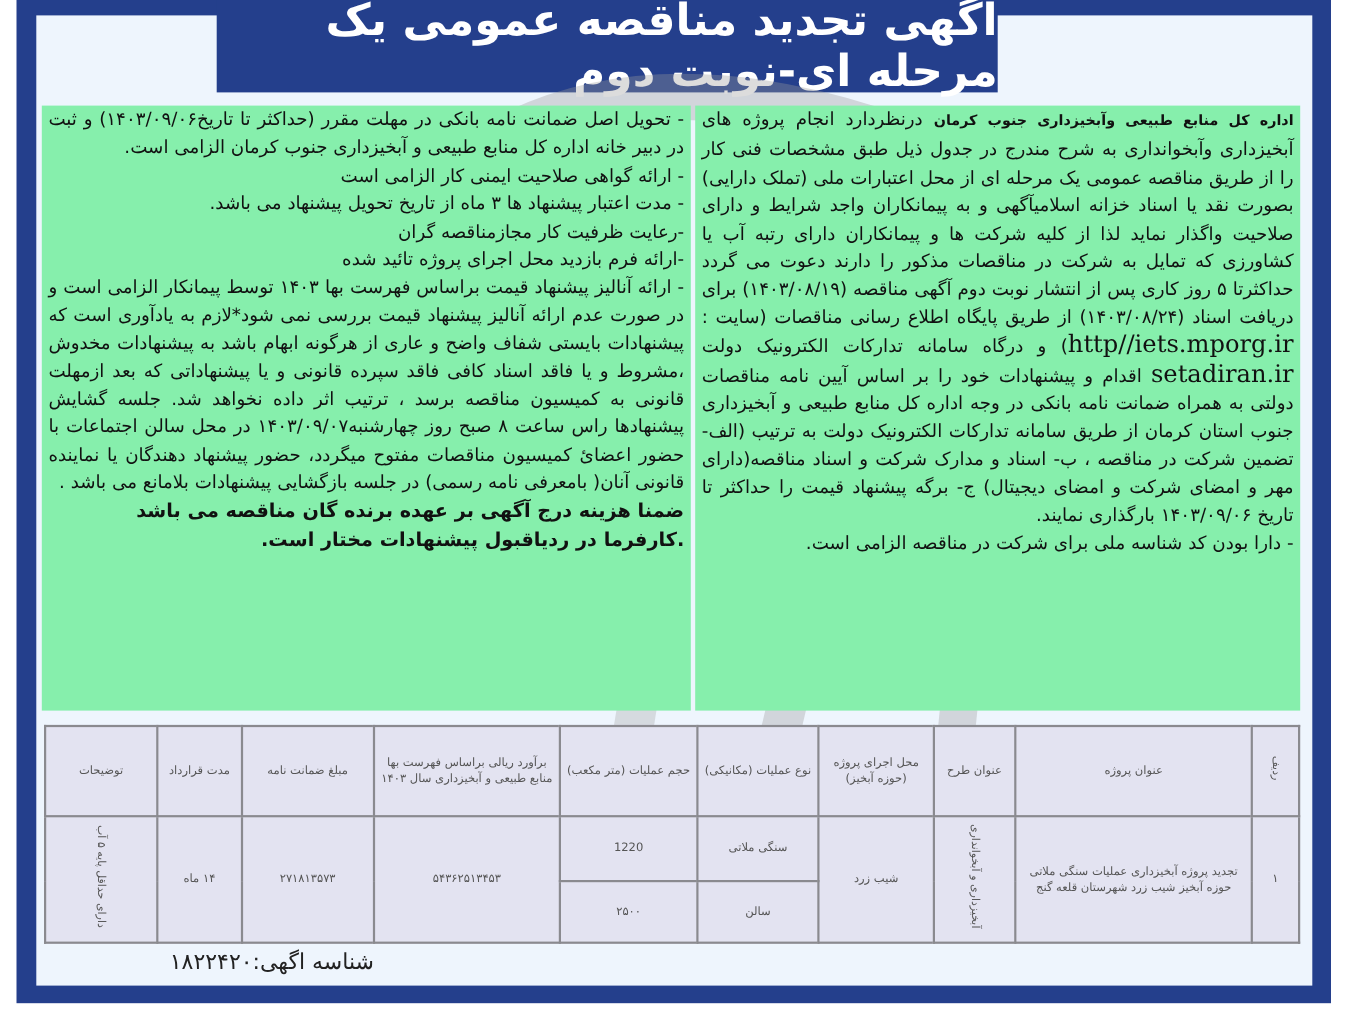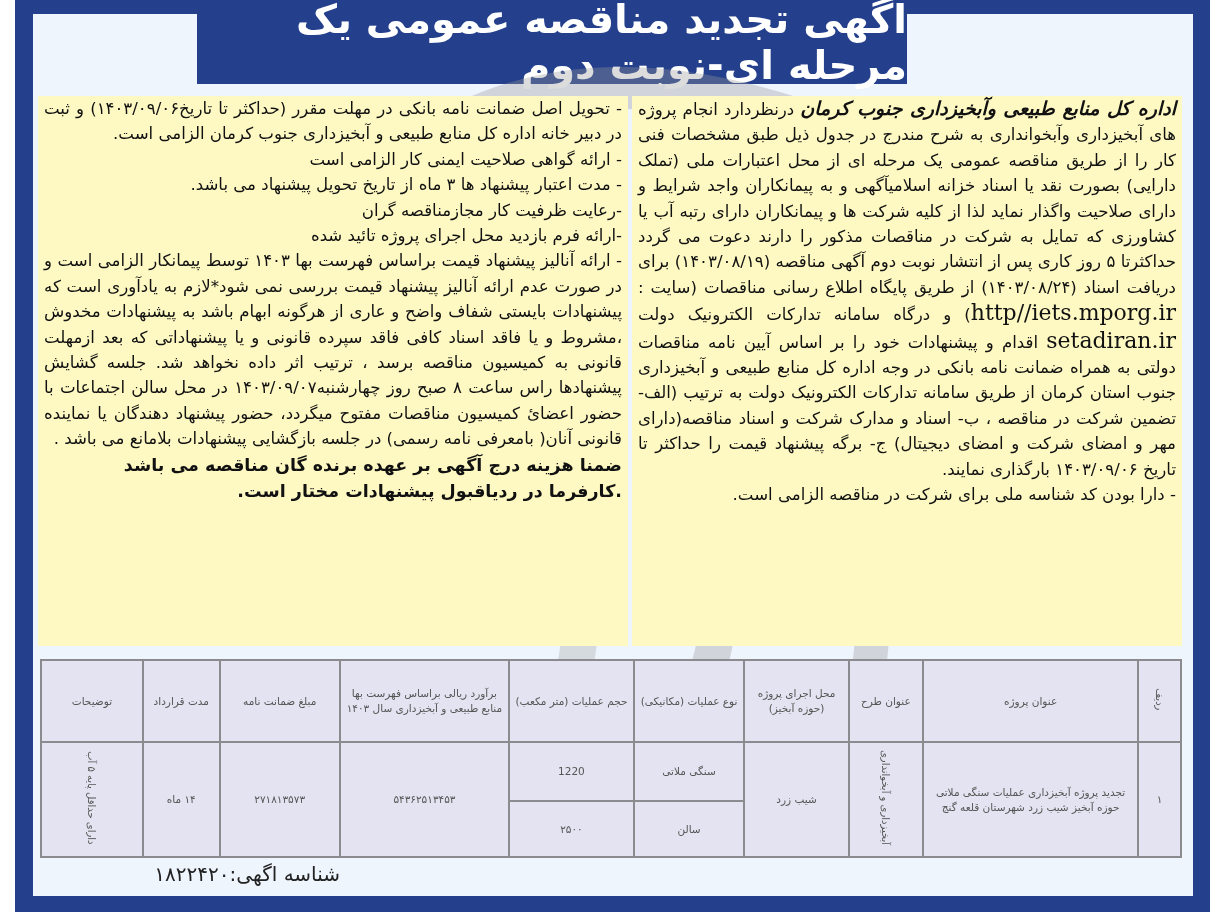--- a/index.html
+++ b/index.html
@@ -3,27 +3,27 @@
 <meta charset="utf-8">
 <style>
   html, body { margin:0; padding:0; }
   body { width:1224px; height:923px; background:#ffffff; position:relative; overflow:hidden;
          font-family:"DejaVu Sans", sans-serif; }
   .frame { position:absolute; left:15px; top:0; width:1195px; height:912px; background:#243f8c; }
   .inner { position:absolute; left:33px; top:14px; width:1160px; height:882px; background:#eef5fd; }
   .title-band { position:absolute; left:197px; top:0; width:710px; height:84px; background:#243f8c;
                 display:flex; align-items:center; justify-content:center; }
   .title-text { color:#ffffff; font-size:40px; font-weight:bold; direction:rtl; letter-spacing:-1px; }
-  .col { position:absolute; background:#fef9c3; direction:rtl; text-align:justify;
+  .col { position:absolute; background:#86efac; direction:rtl; text-align:justify;
          font-family:"DejaVu Sans", sans-serif; font-size:16.6px; line-height:25.4px; color:#111;
          padding:0 6px; box-sizing:border-box; }
   .col-right { left:632px; top:96px; width:550px; height:550px; }
   .col-left  { left:38px;  top:96px; width:590px; height:550px; }
   .col p { margin:0; }
-  .lead-bold { font-weight:bold; font-size:19px;font-style:italic; }
+  .lead-bold { font-weight:bold; font-size:13px; }
   .closing { font-weight:bold; text-align:right; font-size:17.5px; line-height:26px; margin-top:2px; }
   .latin { font-family:"DejaVu Serif", serif; font-size:22px; }
   table.tender { position:absolute; left:40px; top:659px; width:1142px; height:199px;
                  border-collapse:collapse; direction:rtl; background:#e3e3f1;
                  font-size:10.5px; color:#555; }
   table.tender th, table.tender td { border:2px solid #8a8a8f; text-align:center; vertical-align:middle;
                  padding:2px 4px; font-weight:normal; line-height:15px; }
   table.tender thead tr { height:82px; }
   .vert { writing-mode:vertical-rl; font-size:10px; }
   .ad-id { position:absolute; left:140px; top:862px; width:200px; font-size:20px; color:#222;

